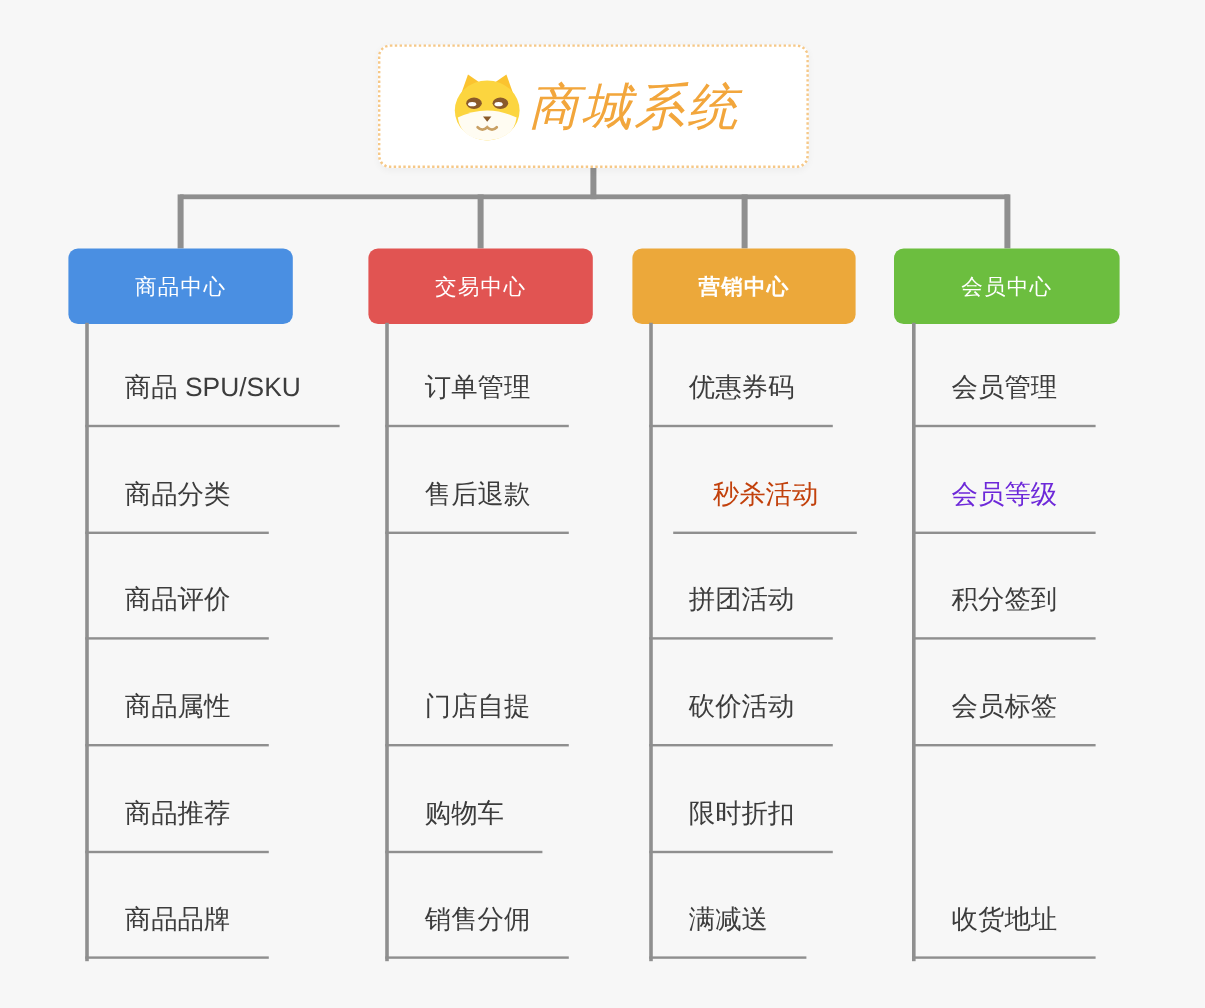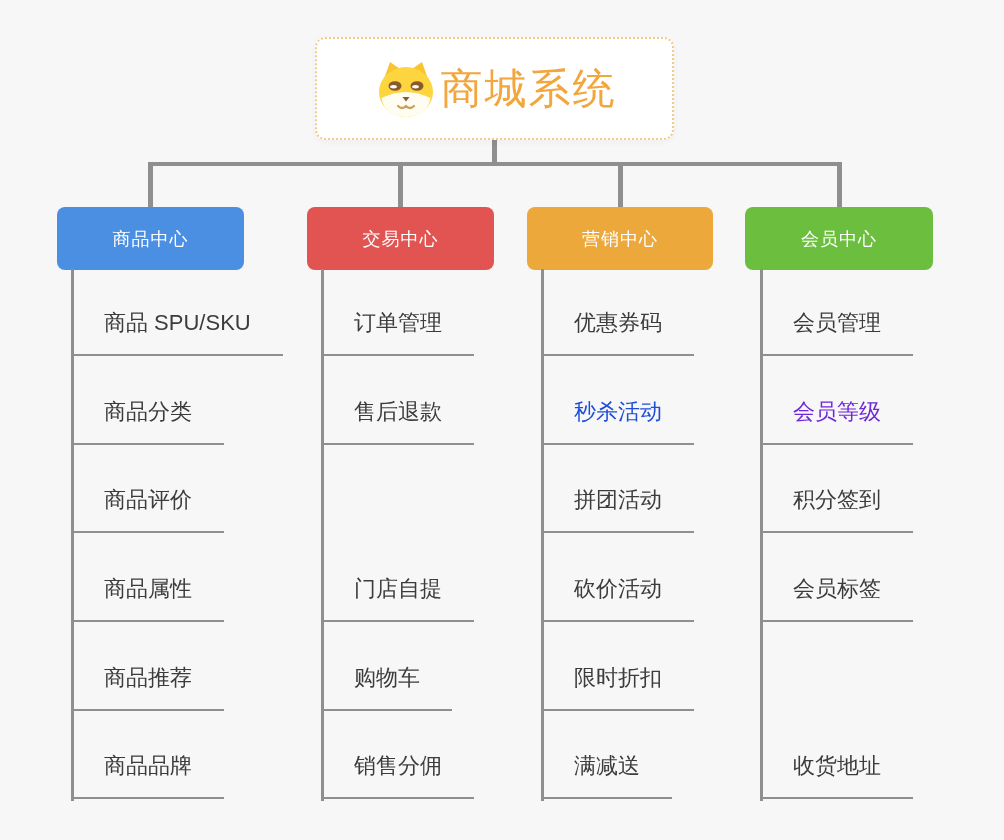--- a/index.html
+++ b/index.html
@@ -11,20 +11,21 @@
     background: #f7f7f7; overflow: hidden;
   }
   .cline { position: absolute; background: var(--line); }
 
   
   .root-node {
     position: absolute; left: 315px; top: 37px; width: 359px; height: 103px;
     background: #ffffff; border: 2px dotted #f6c887; border-radius: 10px;
     display: flex; align-items: center; justify-content: center; gap: 2px;
     box-shadow: 0 2px 6px rgba(0,0,0,0.04);
+    font-style: italic;
   }
   .root-label { font-size: 42px; letter-spacing: 2px; color: #f2a63c; }
 
   
   .branch-box {
     position: absolute; top: 207px; height: 63px; border-radius: 8px;
     display: flex; align-items: center; justify-content: center;
   }
   .branch-label { color: #ffffff; font-size: 18px; letter-spacing: 1px; }
 
@@ -90,26 +91,26 @@
         <div class="leaf" style="top: 47px; color: rgb(60, 60, 60);">订单管理</div>
         <div class="leaf" style="top: 136px; color: rgb(60, 60, 60);">售后退款</div>
         <div class="leaf" style="top: 313px; color: rgb(60, 60, 60);">门店自提</div>
         <div class="leaf" style="top: 402px; color: rgb(60, 60, 60);">购物车</div>
         <div class="leaf" style="top: 490px; color: rgb(60, 60, 60);">销售分佣</div>
       </div>
   </div>
 
   <div class="branch">
     <div class="cline branch-stub" style="left: 618px; top: 162px; width: 5px; height: 45px;"></div>
-    <div class="branch-box" style="left: 527px; width: 186px; background: rgb(236, 168, 58);">
+    <div class="branch-box" style="left: 527px; width: 186px; background: rgb(236, 168, 58); font-weight: bold;">
       <span class="branch-label">营销中心</span>
     </div>
     <div class="column" style="left: 541px;">
         <div class="leaf" style="top: 47px; color: rgb(60, 60, 60);">优惠券码</div>
-        <div class="leaf" style="top: 136px; color: #1d4ed8;">秒杀活动</div>
+        <div class="leaf" style="top: 136px; color: #c2410c; margin-left: 20px;">秒杀活动</div>
         <div class="leaf" style="top: 224px; color: rgb(60, 60, 60);">拼团活动</div>
         <div class="leaf" style="top: 313px; color: rgb(60, 60, 60);">砍价活动</div>
         <div class="leaf" style="top: 402px; color: rgb(60, 60, 60);">限时折扣</div>
         <div class="leaf" style="top: 490px; color: rgb(60, 60, 60);">满减送</div>
       </div>
   </div>
 
   <div class="branch">
     <div class="cline branch-stub" style="left: 837px; top: 162px; width: 5px; height: 45px;"></div>
     <div class="branch-box" style="left: 745px; width: 188px; background: rgb(108, 190, 63);">

